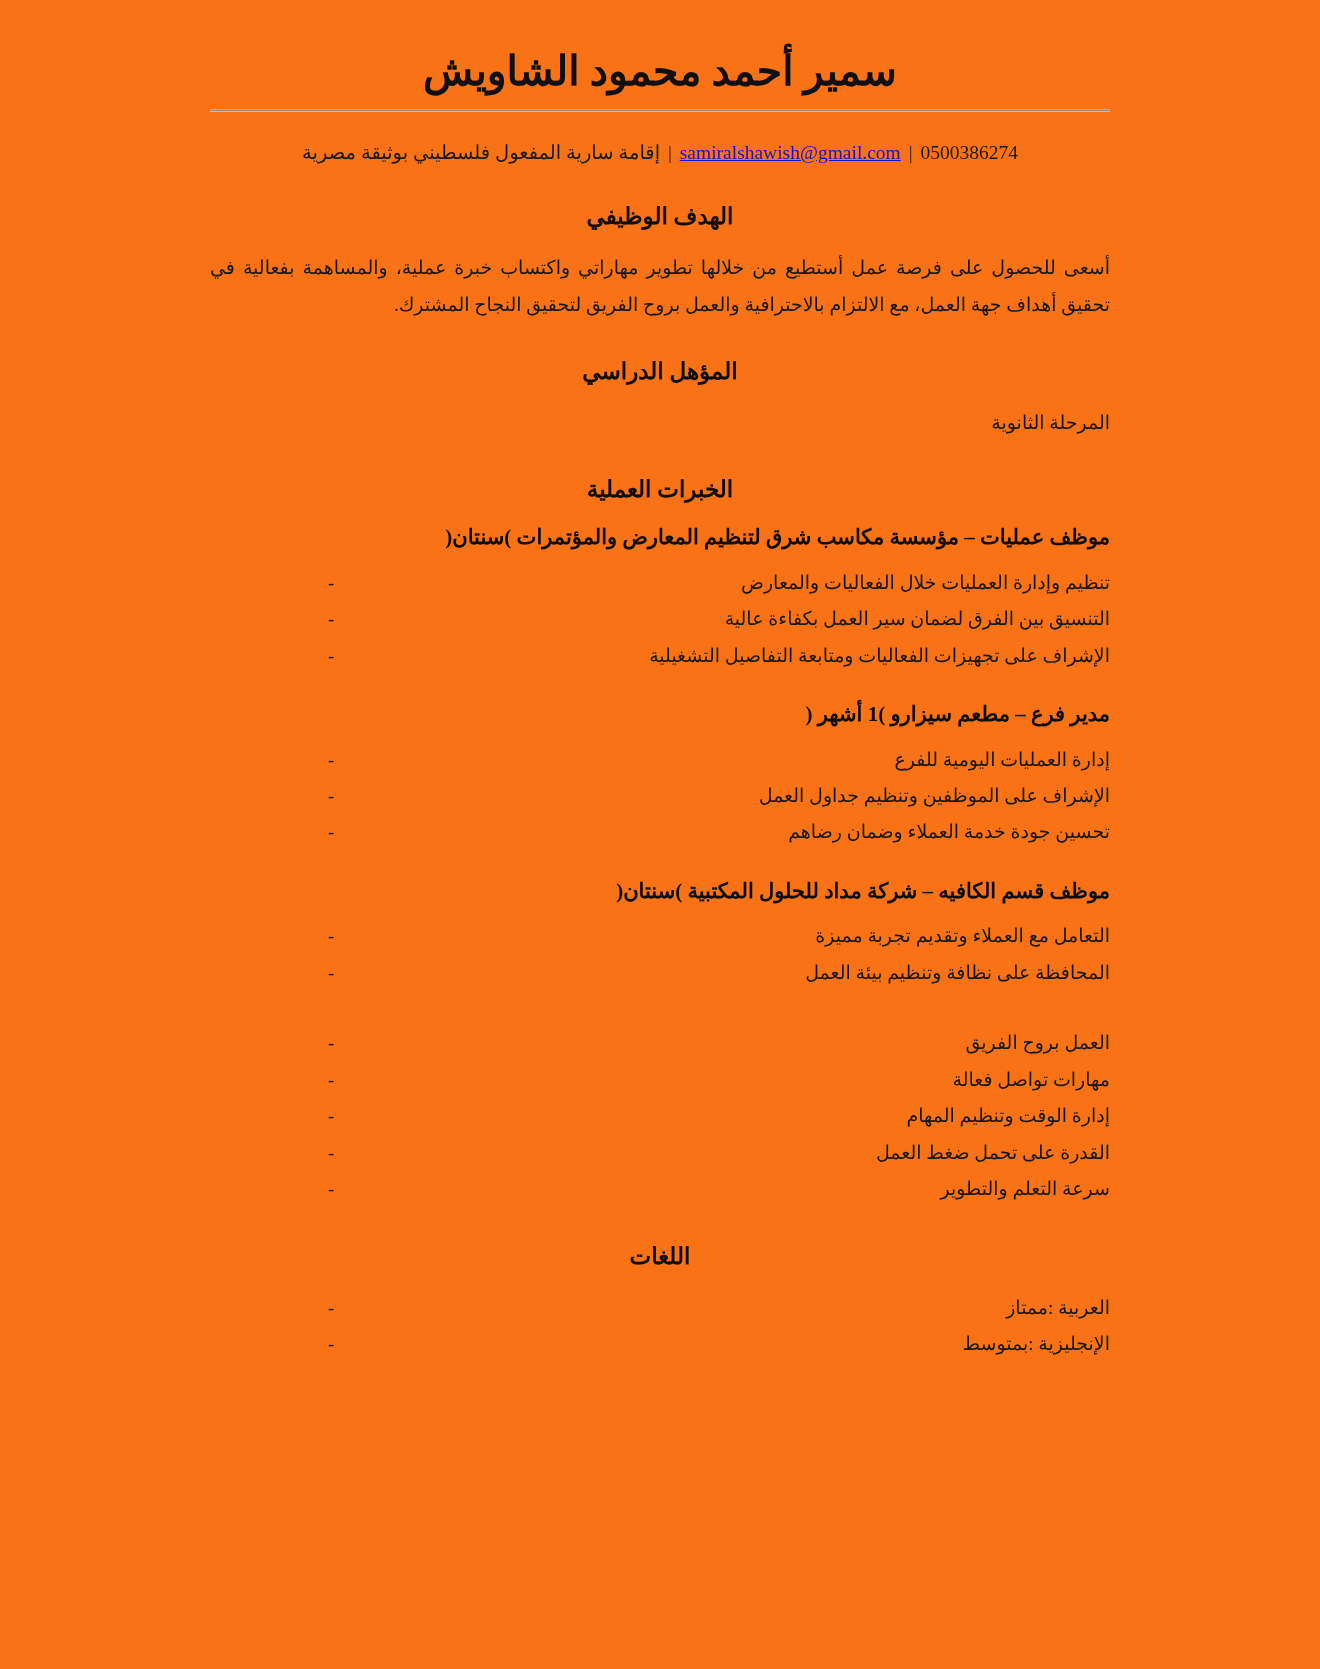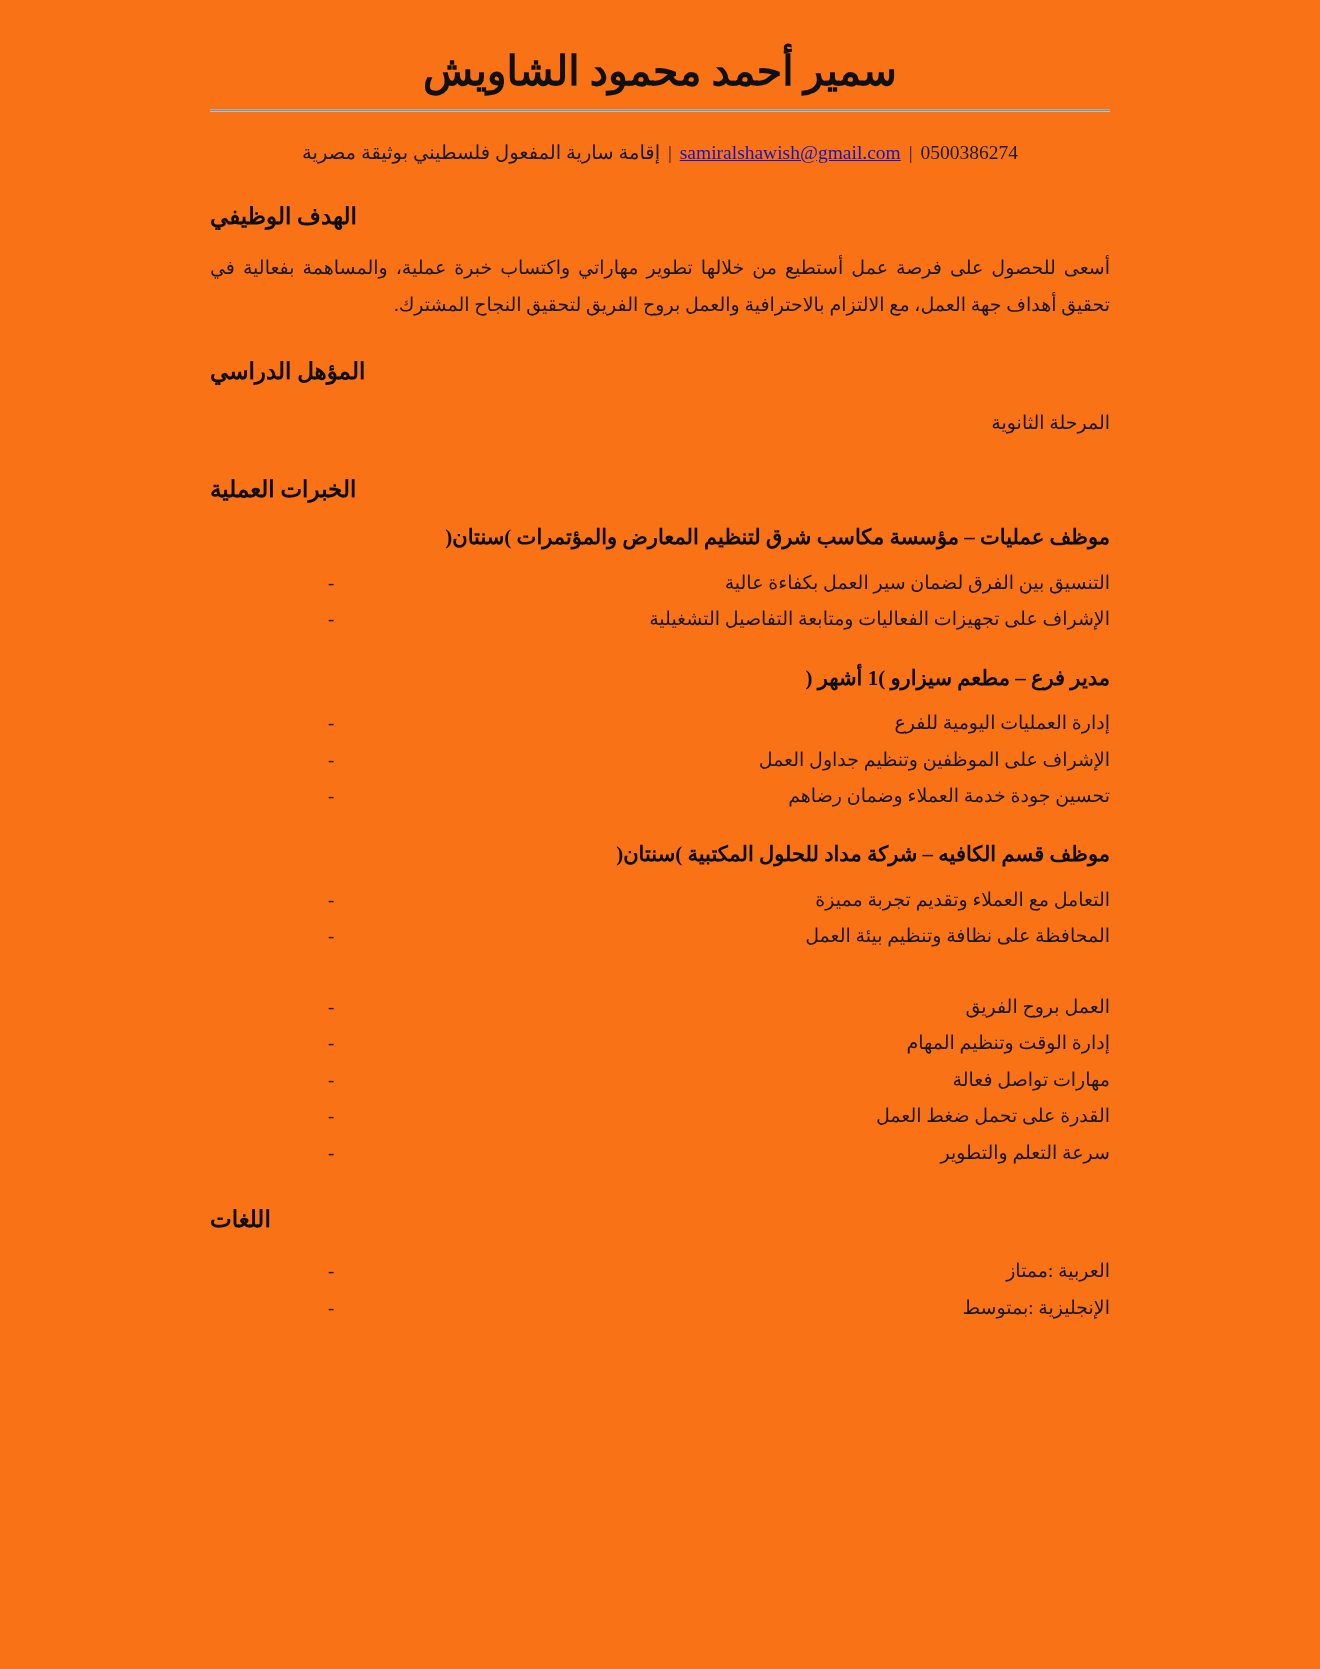--- a/index.html
+++ b/index.html
@@ -68,21 +68,21 @@
     unicode-bidi: isolate;
   }
   .contact .tel {
     direction: ltr;
     unicode-bidi: isolate;
   }
 
   
   .section { margin-top: 34px; }
   .sec-title {
-    text-align: left;
+    text-align: center;
     font-size: 23px;
     font-weight: 700;
     color: #0d0d0d;
     margin: 0 0 18px 0;
     line-height: 1.3;
   }
   .para {
     text-align: justify;
     text-align-last: right;
     direction: rtl;
@@ -165,20 +165,21 @@
         <h2 class="sec-title">المؤهل الدراسي</h2>
         <p class="plain-line">المرحلة الثانوية</p>
       </div>
 
       <div class="section">
         <h2 class="sec-title">الخبرات العملية</h2>
 
         <div class="job">
           <h3 class="job-title">موظف عمليات – مؤسسة مكاسب شرق لتنظيم المعارض والمؤتمرات )سنتان(</h3>
           <ul class="bullets">
+            <li>تنظيم وإدارة العمليات خلال الفعاليات والمعارض</li>
             <li>التنسيق بين الفرق لضمان سير العمل بكفاءة عالية</li>
             <li>الإشراف على تجهيزات الفعاليات ومتابعة التفاصيل التشغيلية</li>
           </ul>
         </div>
 
         <div class="job">
           <h3 class="job-title">مدير فرع – مطعم سيزارو )1 أشهر (</h3>
           <ul class="bullets">
             <li>إدارة العمليات اليومية للفرع</li>
             <li>الإشراف على الموظفين وتنظيم جداول العمل</li>
@@ -191,22 +192,22 @@
           <ul class="bullets">
             <li>التعامل مع العملاء وتقديم تجربة مميزة</li>
             <li>المحافظة على نظافة وتنظيم بيئة العمل</li>
           </ul>
         </div>
       </div>
 
       <div class="section skills-block">
         <ul class="bullets">
           <li>العمل بروح الفريق</li>
+          <li>مهارات تواصل فعالة</li>
           <li>إدارة الوقت وتنظيم المهام</li>
-          <li>مهارات تواصل فعالة</li>
           <li>القدرة على تحمل ضغط العمل</li>
           <li>سرعة التعلم والتطوير</li>
         </ul>
       </div>
 
       <div class="section lang-block">
         <h2 class="sec-title">اللغات</h2>
         <ul class="bullets">
           <li>العربية :ممتاز</li>
           <li>الإنجليزية :بمتوسط</li>

